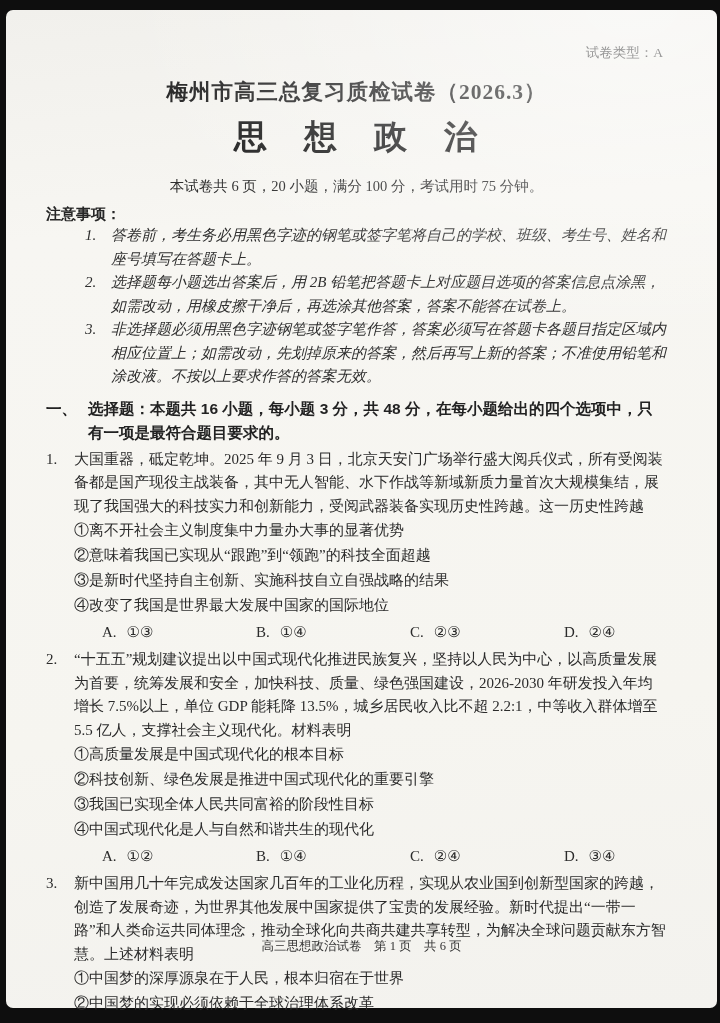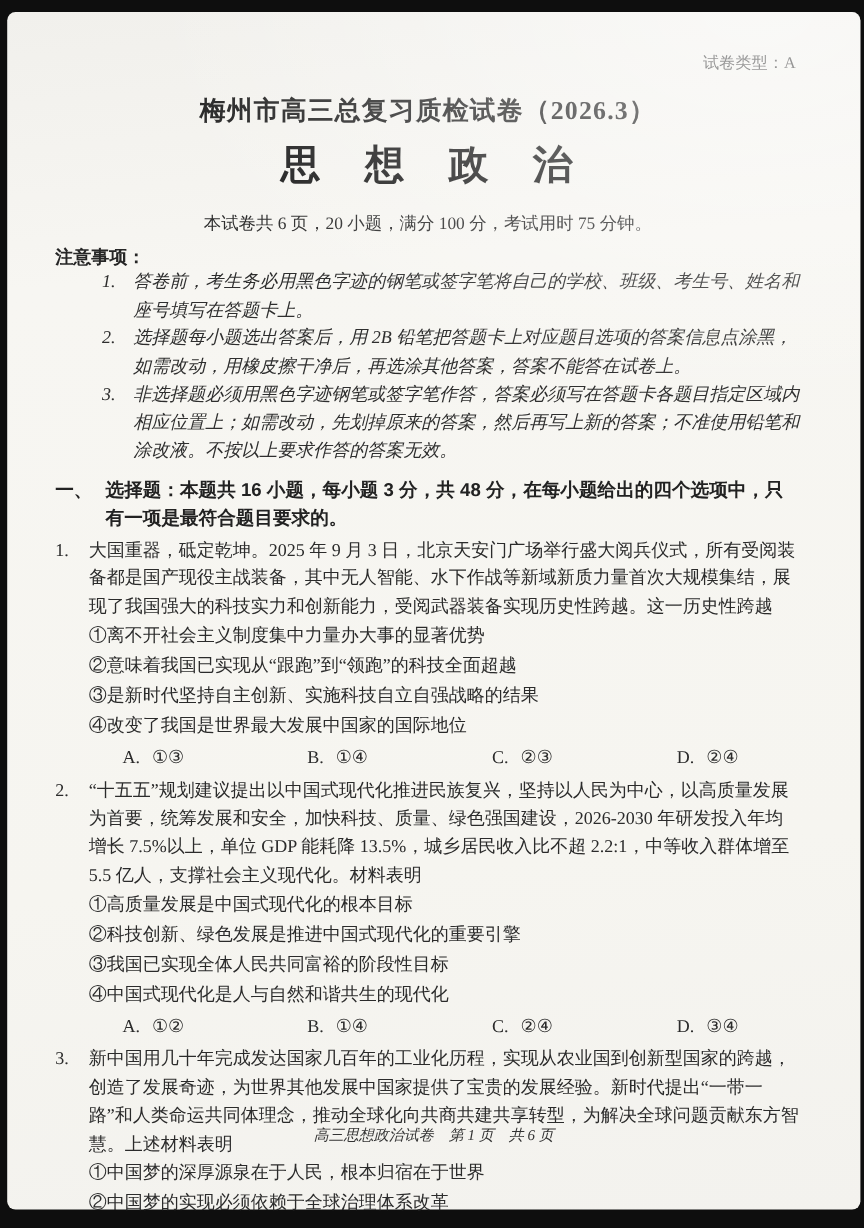--- a/index.html
+++ b/index.html
@@ -106,21 +106,20 @@
     line-height: 26px;
   }
   .opt { width: 154px; }
   .opt:last-child { width: auto; }
   .opt-label { margin-right: 10px; }
   .footer {
     position: absolute;
     top: 928px; left: 0; right: 0;
     text-align: center;
     font-size: 12.5px;
-    font-style: italic;
     color: #333;
   }
 </style>
 </head>
 <body>
 
 <div class="paper">
 
   <div class="paper-type">试卷类型：A</div>
 

